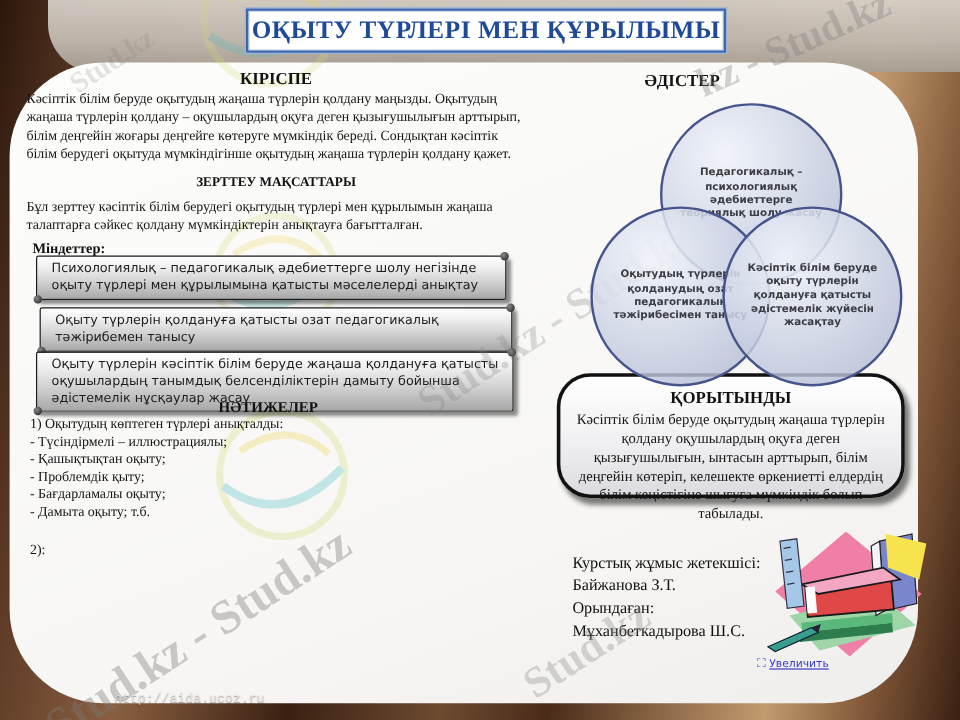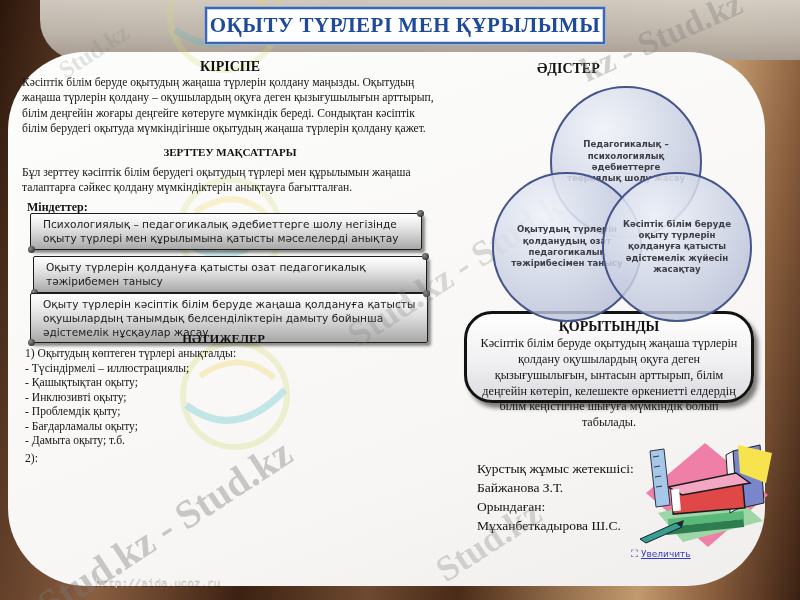--- a/index.html
+++ b/index.html
@@ -68,24 +68,24 @@
   .vc { position:absolute; border-radius:50%; border:2px solid #46548c;
     background:radial-gradient(circle at 35% 28%, rgba(240,243,249,.9) 0%,
       rgba(208,214,231,.82) 45%, rgba(168,178,205,.82) 100%);
     display:flex; align-items:center; justify-content:center; text-align:center;
     font-family:"DejaVu Sans",sans-serif; font-size:8.6px; font-weight:600;
     color:#3c3c44; line-height:1.32; padding:14px; }
   .vc1 { left:72px;  top:6px;  width:152px; height:152px; z-index:1; }
   .vc2 { left:14px;  top:92px; width:150px; height:150px; z-index:2; }
   .vc3 { left:124px; top:92px; width:150px; height:150px; z-index:3; }
 
-  .concl-box { position:absolute; left:464px; top:311px; width:290px; height:92px;
+  .concl-box { position:absolute; left:464px; top:311px; width:290px; height:104px;
     background:linear-gradient(180deg,#ffffff 0%, #f0f0f2 55%, #dcdce0 100%);
     border:3px solid #121212; border-radius:28px;
-    box-shadow:4px 5px 4px rgba(0,0,0,.5); padding:5px 10px; text-align:center; }
+    box-shadow:4px 5px 4px rgba(0,0,0,.5); padding:11px 10px; text-align:center; }
   .concl-box .ch { font-size:14px; font-weight:bold; color:#111; }
   .concl-box .cb { font-size:12.2px; line-height:1.3; color:#151515; margin-top:1px; }
 
   .credits { position:absolute; left:477px; top:459px; width:185px; font-size:13.5px;
              line-height:19px; color:#101010; }
   .books { position:absolute; left:638px; top:443px; width:134px; height:104px; }
   .enlarge { position:absolute; left:631px; top:549px; display:flex; align-items:center;
              gap:3px; font-family:"DejaVu Sans",sans-serif; font-size:9px; }
   .enlarge .zi { color:#4040c0; font-size:10px; line-height:1; }
   .enlarge a { color:#3a3ac8; text-decoration:underline; }
@@ -130,21 +130,20 @@
   <div class="h-small tasks-l">Міндеттер:</div>
   <div class="task-box tb1">Психологиялық – педагогикалық әдебиеттерге шолу негізінде оқыту түрлері мен құрылымына қатысты мәселелерді анықтау</div>
   <div class="task-box tb2">Оқыту түрлерін қолдануға қатысты озат педагогикалық тәжірибемен танысу</div>
   <div class="task-box tb3">Оқыту түрлерін кәсіптік білім беруде жаңаша қолдануға қатысты оқушылардың танымдық белсенділіктерін дамыту бойынша әдістемелік нұсқаулар жасау</div>
 
   <div class="h-small results-h">НӘТИЖЕЛЕР</div>
   <div class="results">
     <div>1) Оқытудың көптеген түрлері анықталды:</div>
     <div>- Түсіндірмелі – иллюстрациялы;</div>
     <div>- Қашықтықтан оқыту;</div>
-    <div>- Инклюзивті оқыту;</div>
     <div>- Проблемдік қыту;</div>
     <div>- Бағдарламалы оқыту;</div>
     <div>- Дамыта оқыту; т.б.</div>
   </div>
   <div class="results-f">2):</div>
 
   <div class="h-small methods-h">ӘДІСТЕР</div>
   <div class="venn">
     <div class="vc vc1">Педагогикалық – психологиялық әдебиеттерге теориялық шолу жасау</div>
     <div class="vc vc2">Оқытудың  түрлерін қолданудың озат педагогикалық тәжірибесімен танысу</div>

